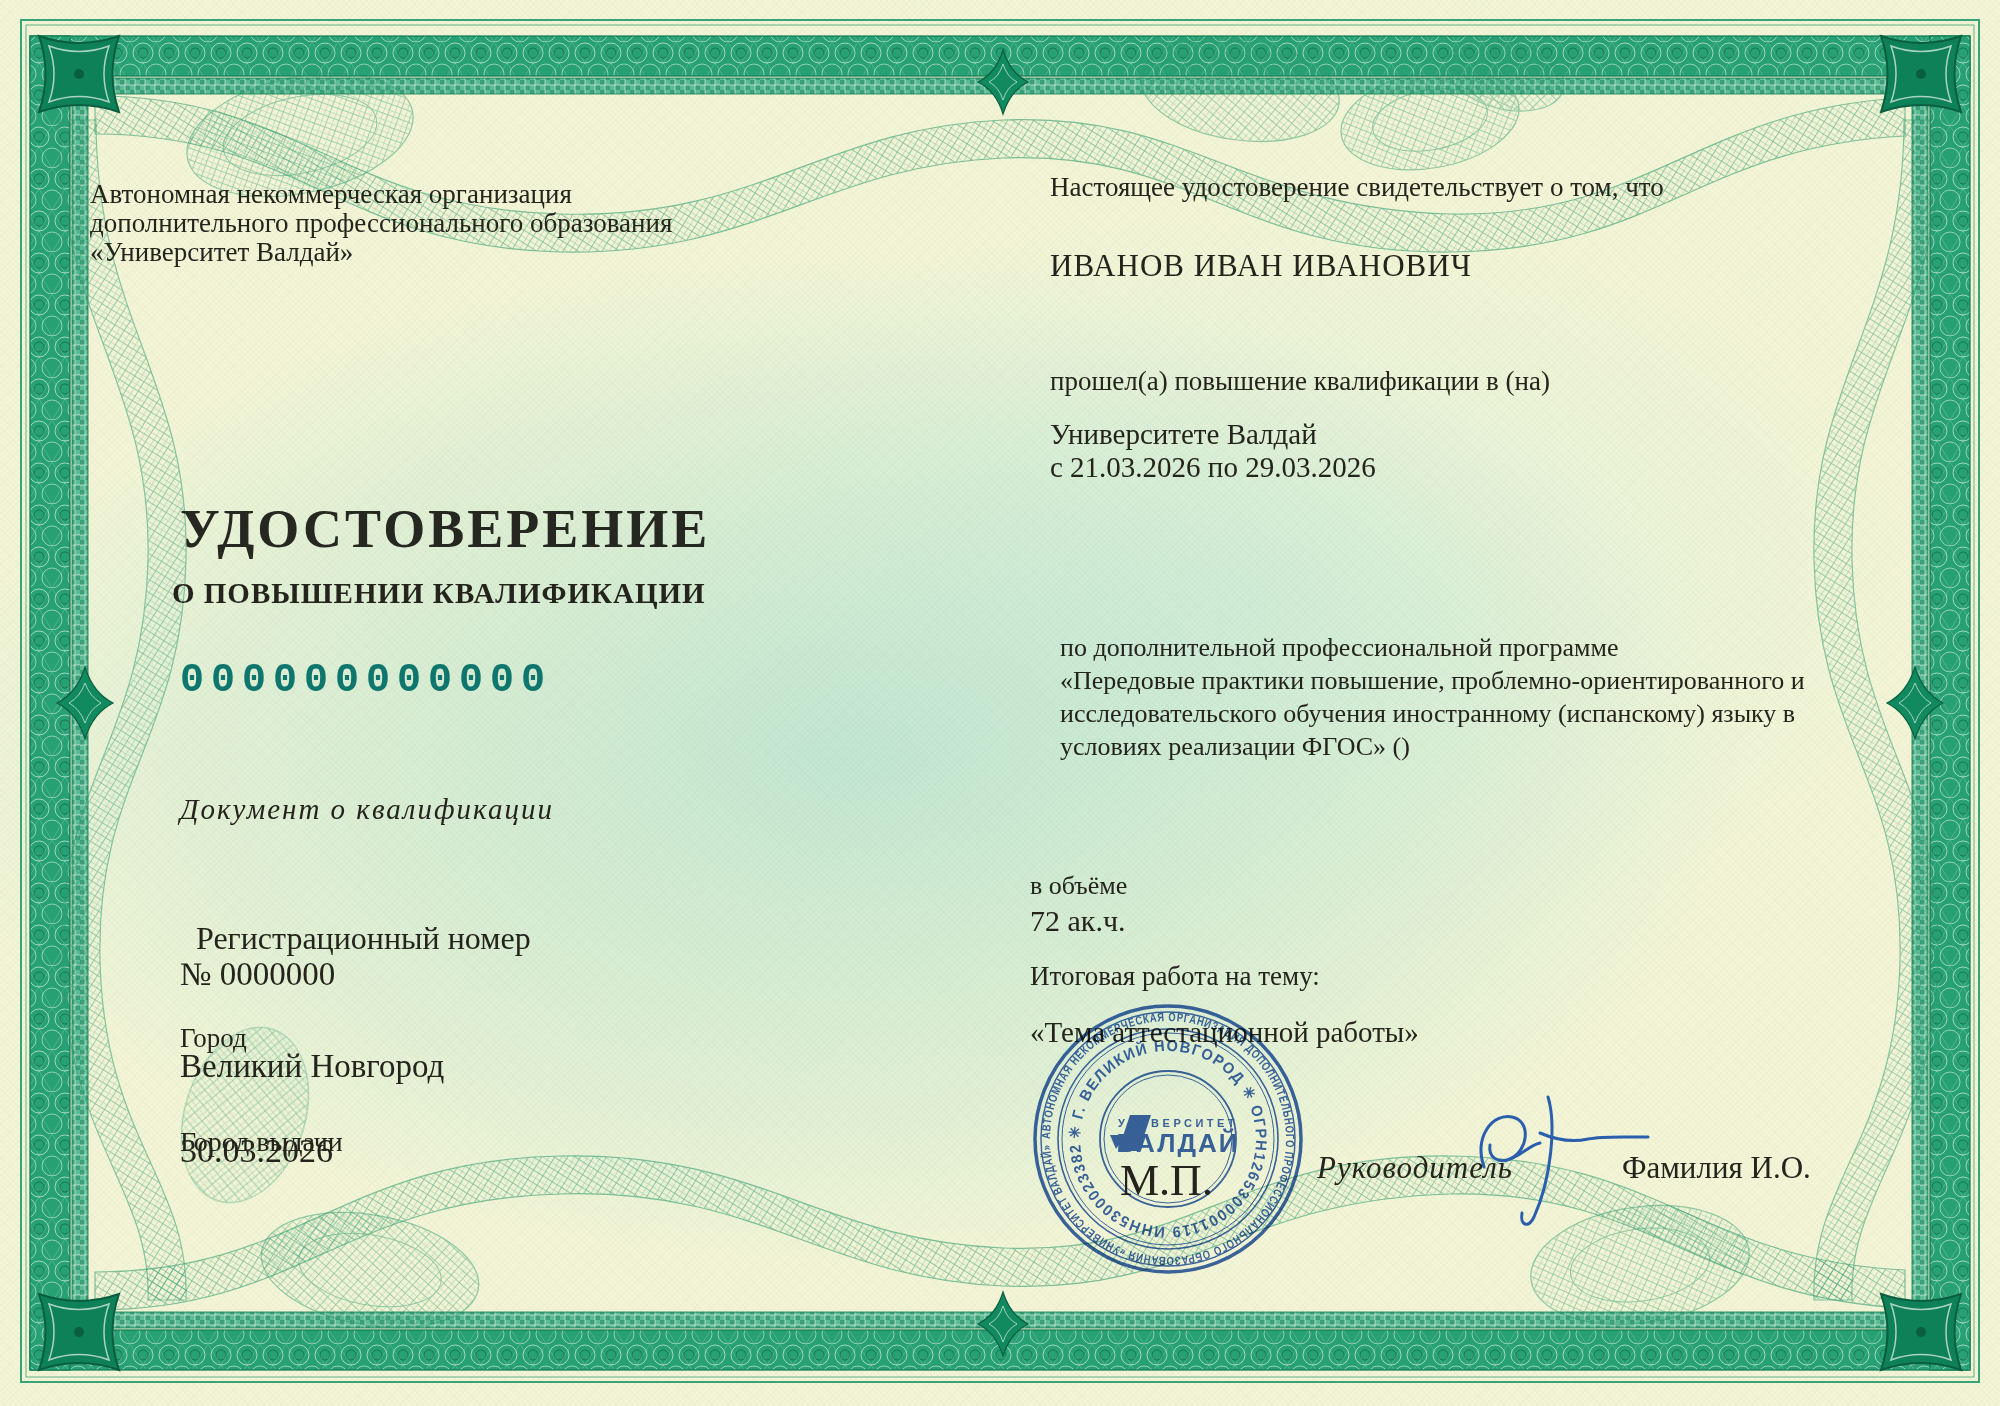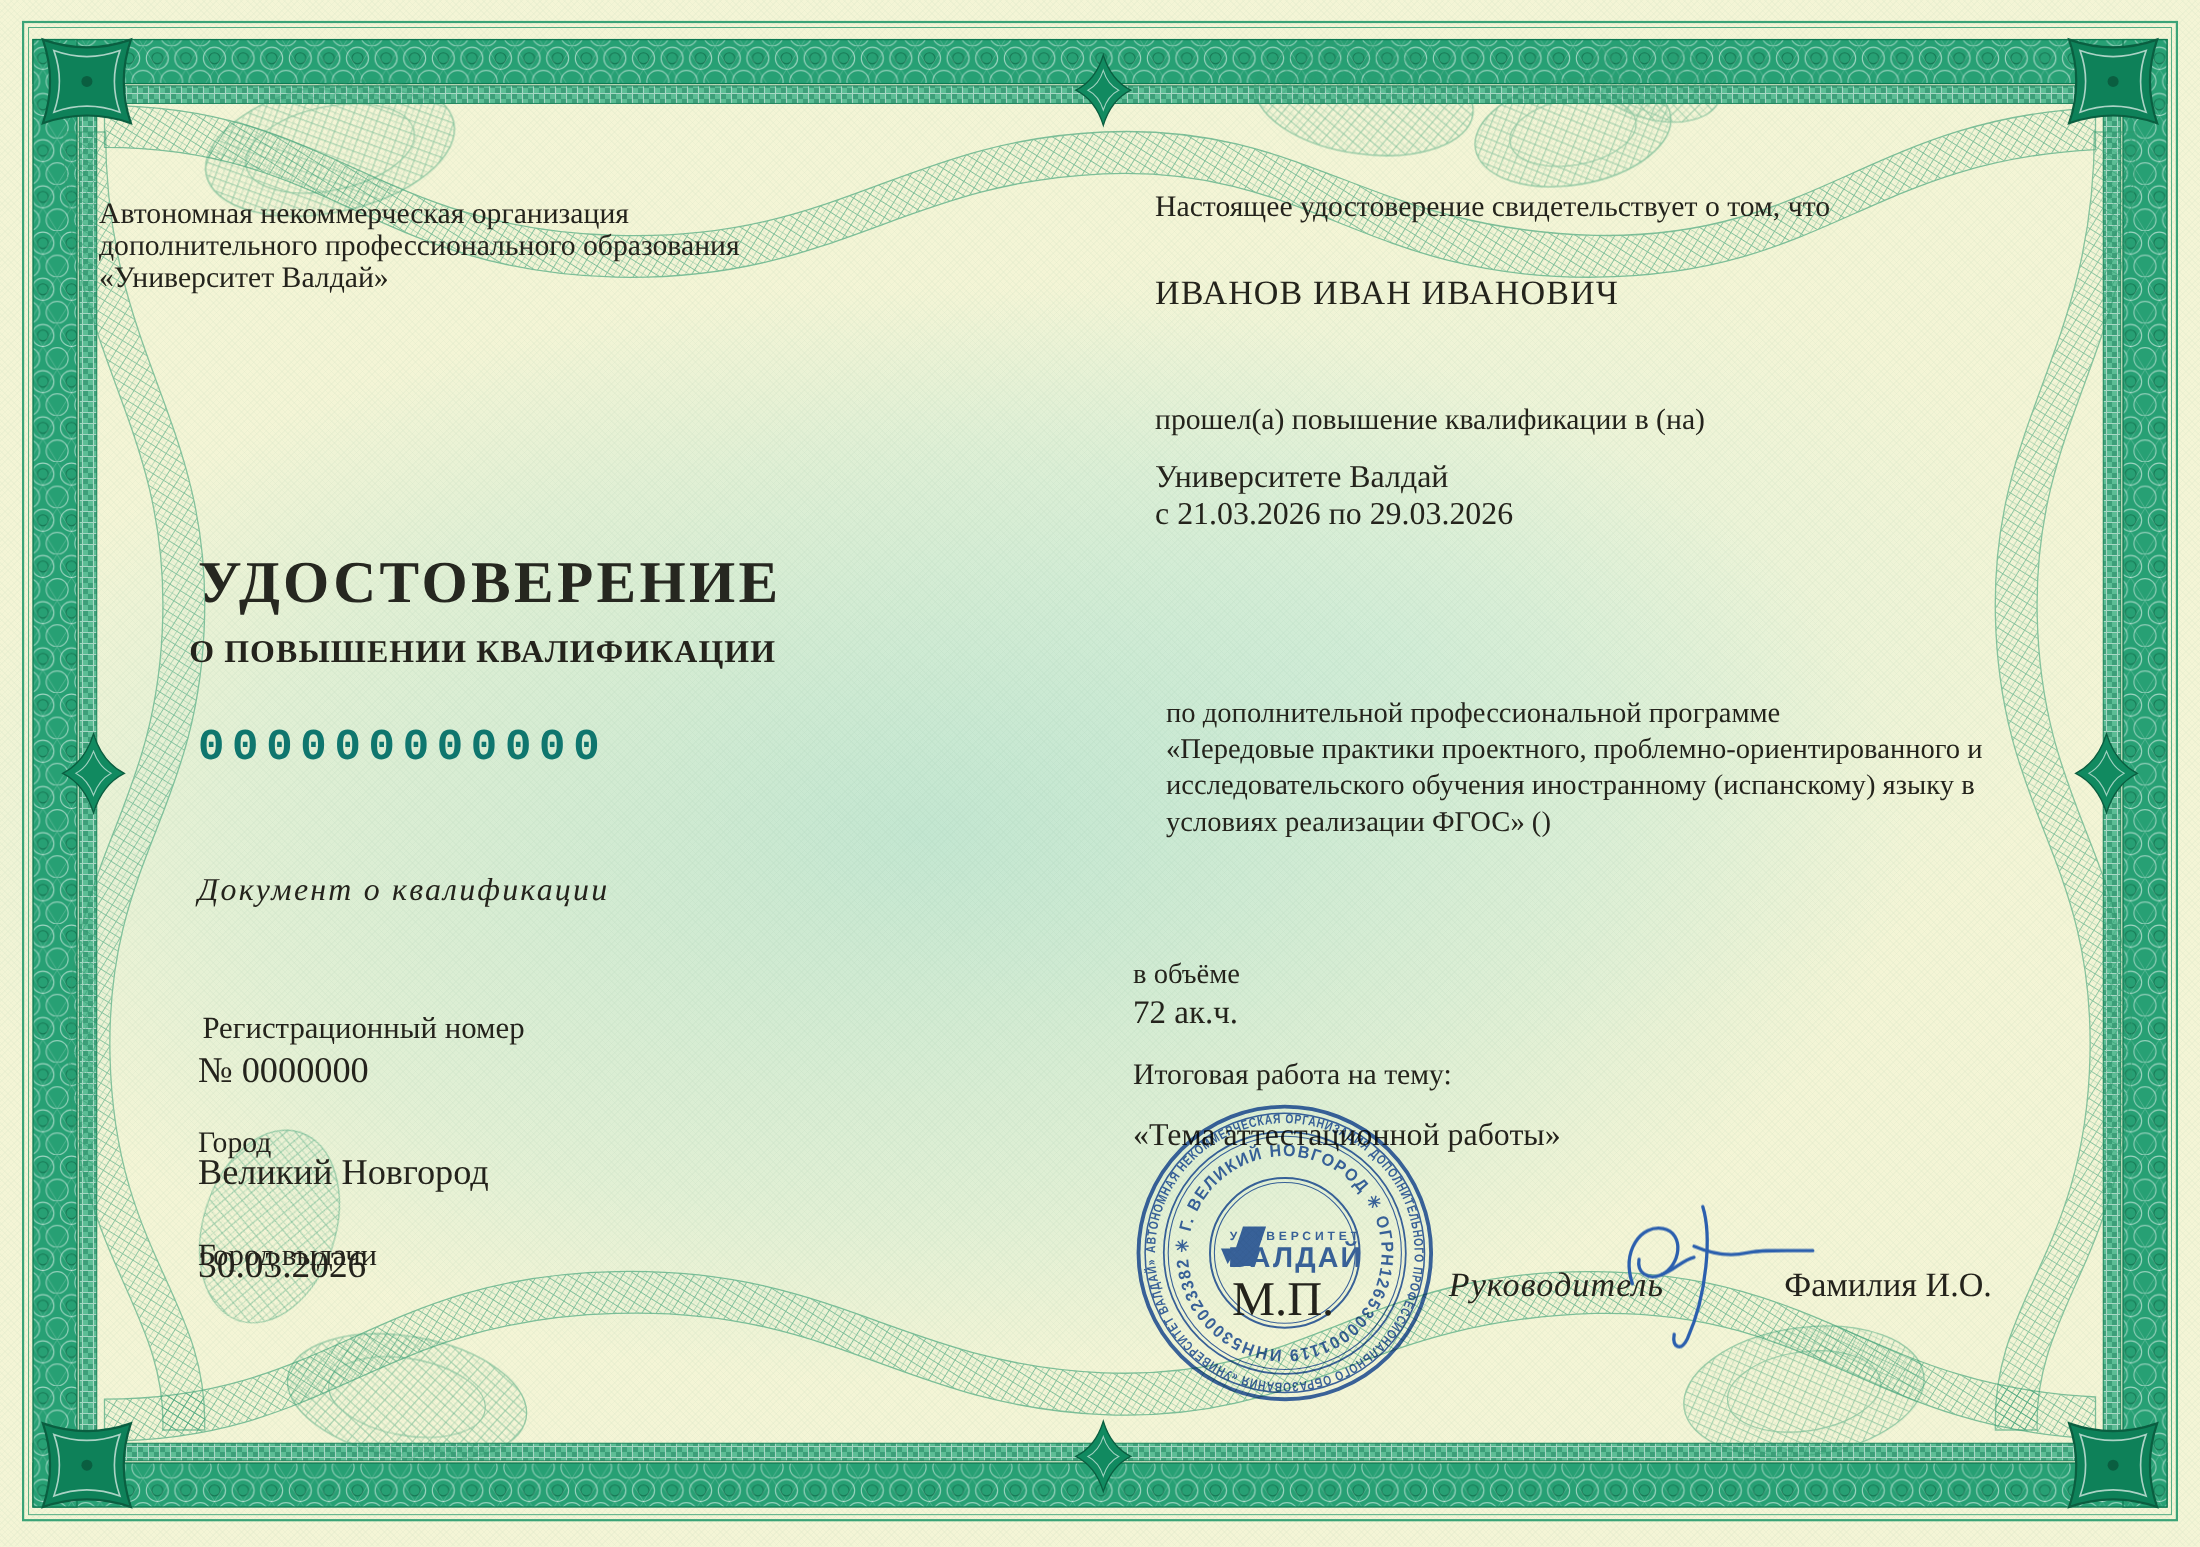--- a/index.html
+++ b/index.html
@@ -154,41 +154,41 @@
 </div>
 
 <div class="abs ctr title" style="left:180px;top:498px;width:644px;">УДОСТОВЕРЕНИЕ</div>
 
 <div class="abs ctr subtitle" style="left:172px;top:577px;width:644px;">О ПОВЫШЕНИИ КВАЛИФИКАЦИИ</div>
 
 <div class="abs ctr serial" style="left:180px;top:658px;width:644px;">000000000000</div>
 
 <div class="abs ctr italic" style="left:180px;top:793px;width:644px;font-size:29px;letter-spacing:2px;">Документ о квалификации</div>
 
-<div class="abs ctr" style="left:184px;top:920px;width:644px;font-size:28px;">Регистрационный номер</div>
+<div class="abs ctr" style="left:196px;top:920px;width:644px;font-size:32px;">Регистрационный номер</div>
 <div class="abs ctr" style="left:180px;top:956px;width:644px;font-size:33px;">№ 0000000</div>
 
 <div class="abs ctr" style="left:180px;top:1023px;width:644px;font-size:27px;">Город</div>
 <div class="abs ctr" style="left:180px;top:1048px;width:644px;font-size:33px;">Великий Новгород</div>
 
 <div class="abs ctr" style="left:180px;top:1126px;width:644px;font-size:28px;">Город выдачи</div>
 <div class="abs ctr" style="left:180px;top:1132px;width:644px;font-size:34px;">30.03.2026</div>
 
 <div class="abs ctr" style="left:1050px;top:172px;width:920px;font-size:27px;">Настоящее удостоверение свидетельствует о том, что</div>
 
 <div class="abs ctr" style="left:1050px;top:248px;width:920px;font-size:31px;letter-spacing:1px;">ИВАНОВ ИВАН ИВАНОВИЧ</div>
 
 <div class="abs ctr" style="left:1050px;top:366px;width:920px;font-size:27px;">прошел(а) повышение квалификации в (на)</div>
 
 <div class="abs ctr" style="left:1050px;top:418px;width:920px;font-size:29px;">Университете Валдай</div>
 <div class="abs ctr" style="left:1050px;top:451px;width:920px;font-size:29px;">с 21.03.2026 по 29.03.2026</div>
 
 <div class="abs ctr txt" style="left:1060px;top:631px;width:920px;font-size:26px;line-height:33px;">
   <div>по дополнительной профессиональной программе</div>
-  <div>«Передовые практики проектного, проблемно-ориентированного и</div>
+  <div>«Передовые практики повышение, проблемно-ориентированного и</div>
   <div>исследовательского обучения иностранному (испанскому) языку в</div>
   <div>условиях реализации ФГОС» ()</div>
 </div>
 
 <div class="abs ctr" style="left:1030px;top:871px;width:880px;font-size:26px;">в объёме</div>
 <div class="abs ctr" style="left:1030px;top:904px;width:880px;font-size:30px;">72 ак.ч.</div>
 
 <div class="abs ctr" style="left:1030px;top:961px;width:880px;font-size:27px;">Итоговая работа на тему:</div>
 <div class="abs ctr" style="left:1030px;top:1016px;width:880px;font-size:29px;">«Тема аттестационной работы»</div>
 

